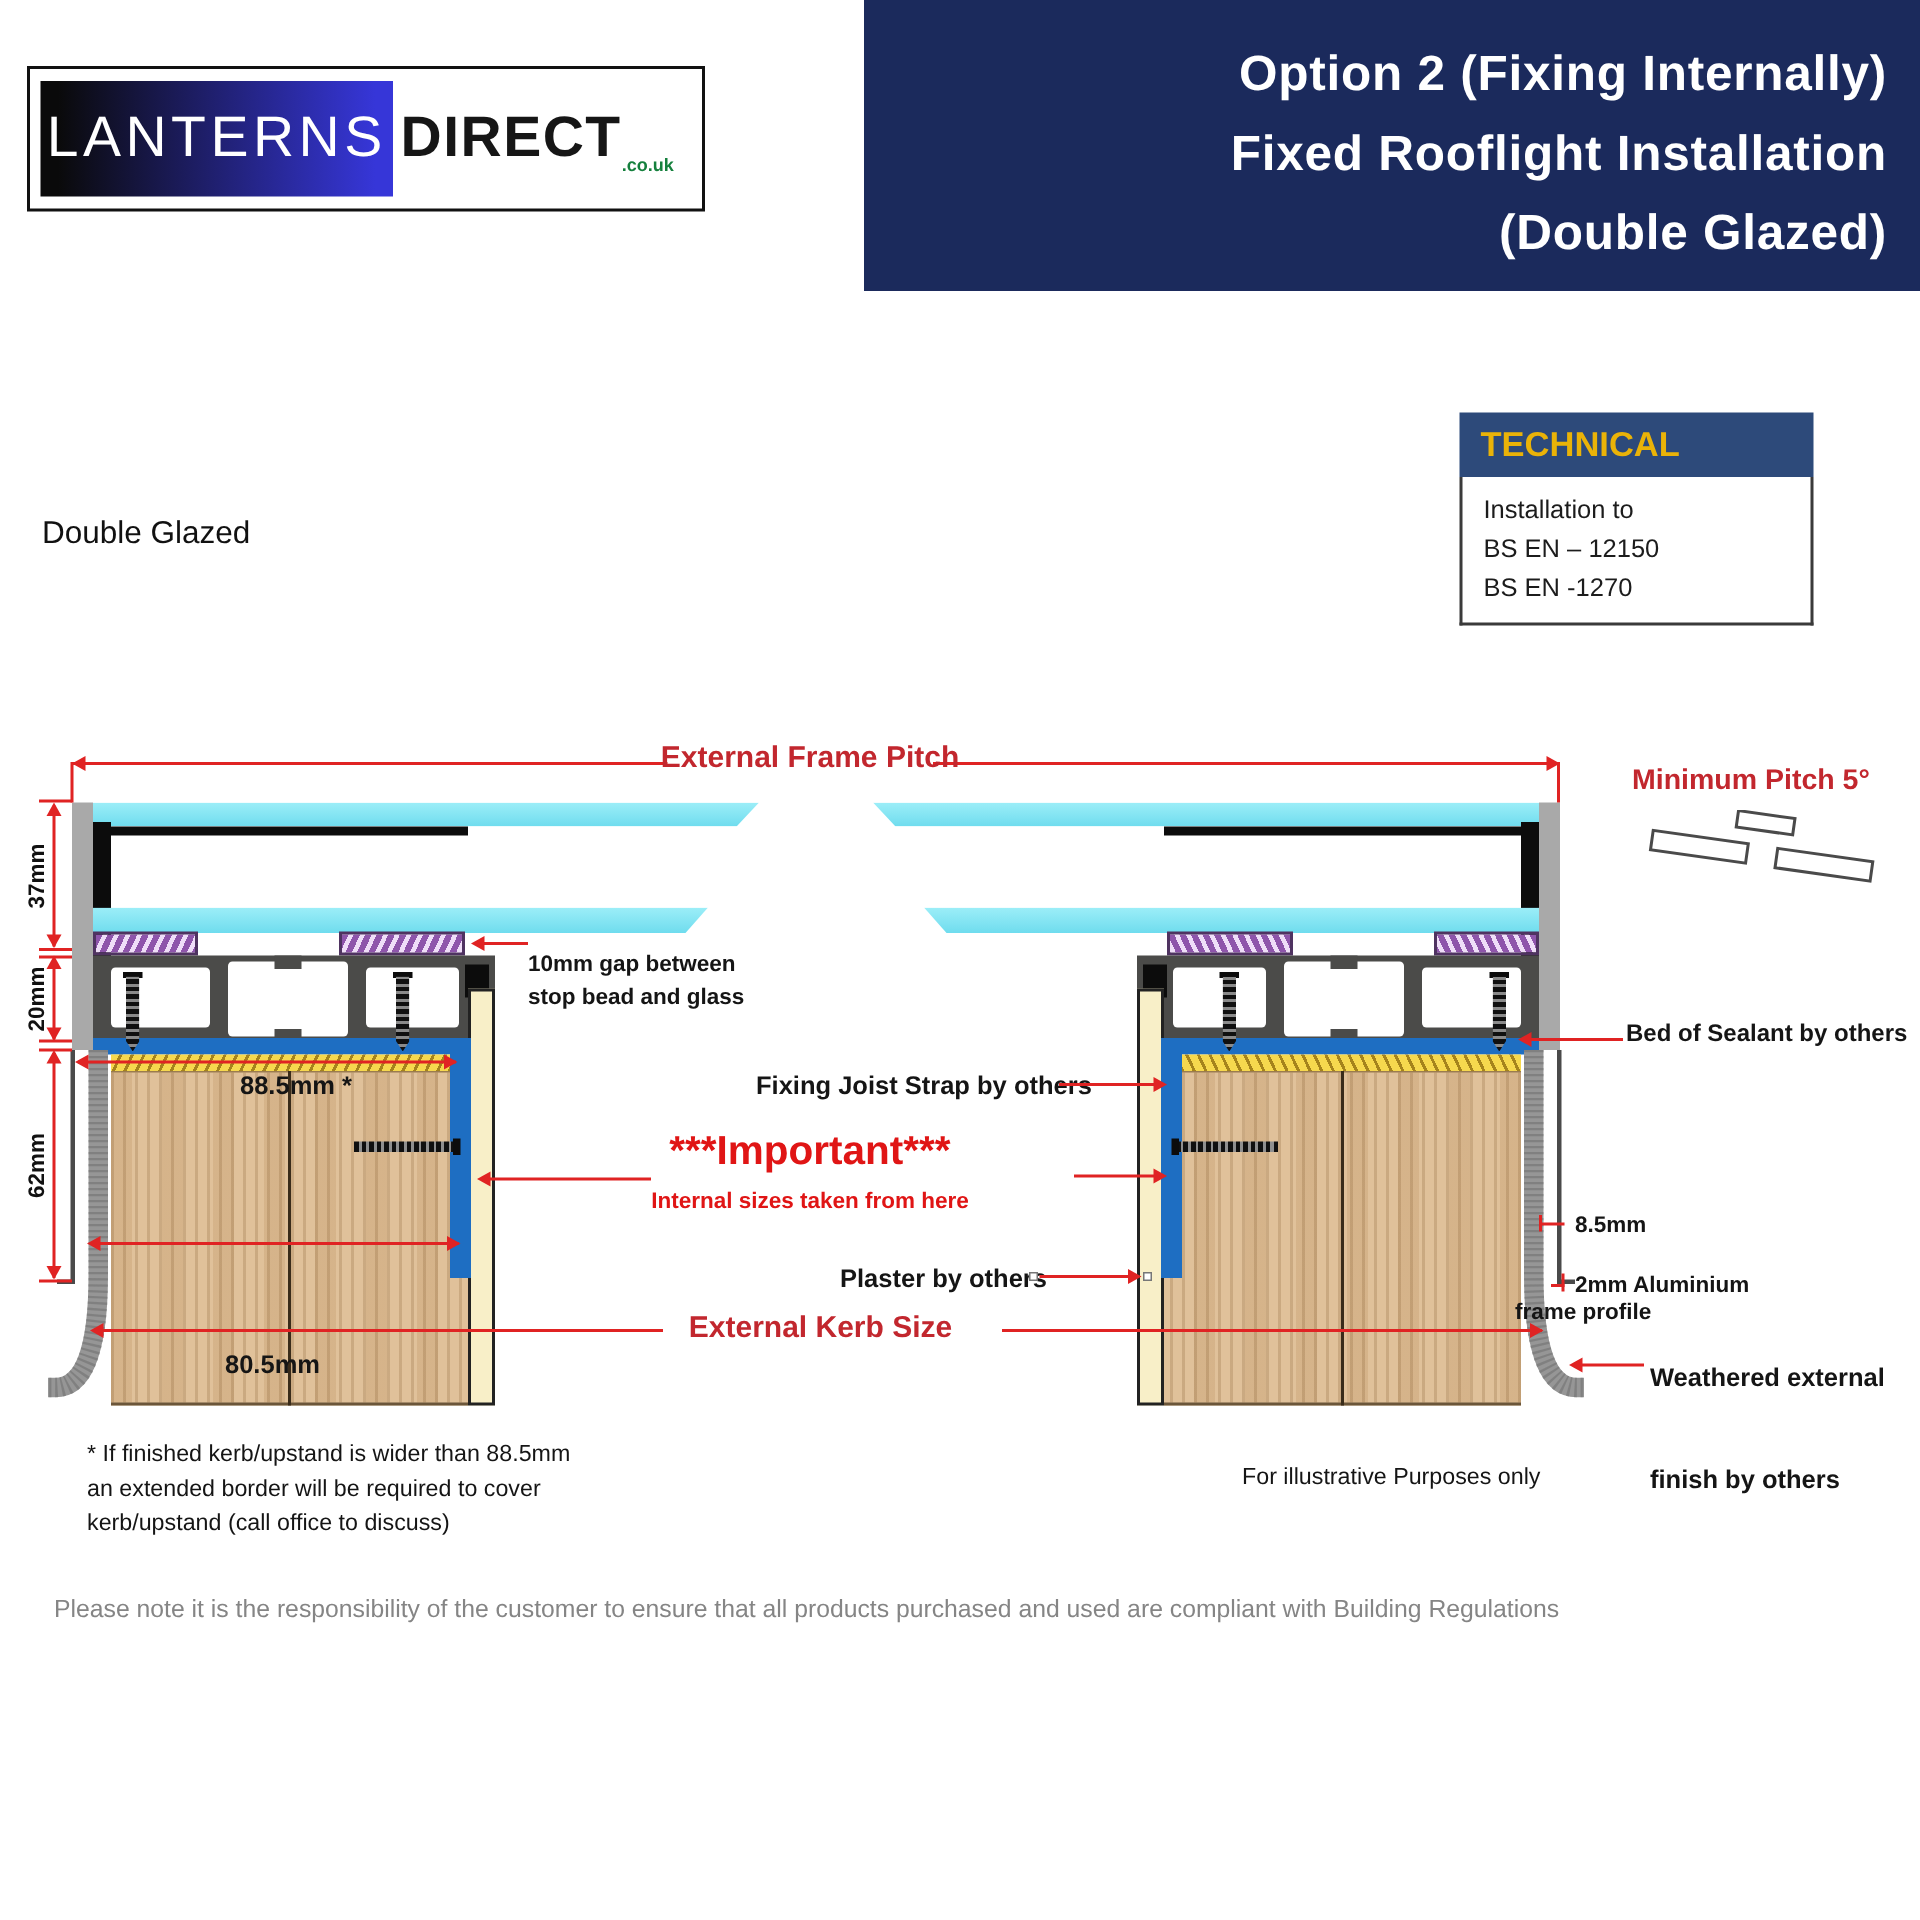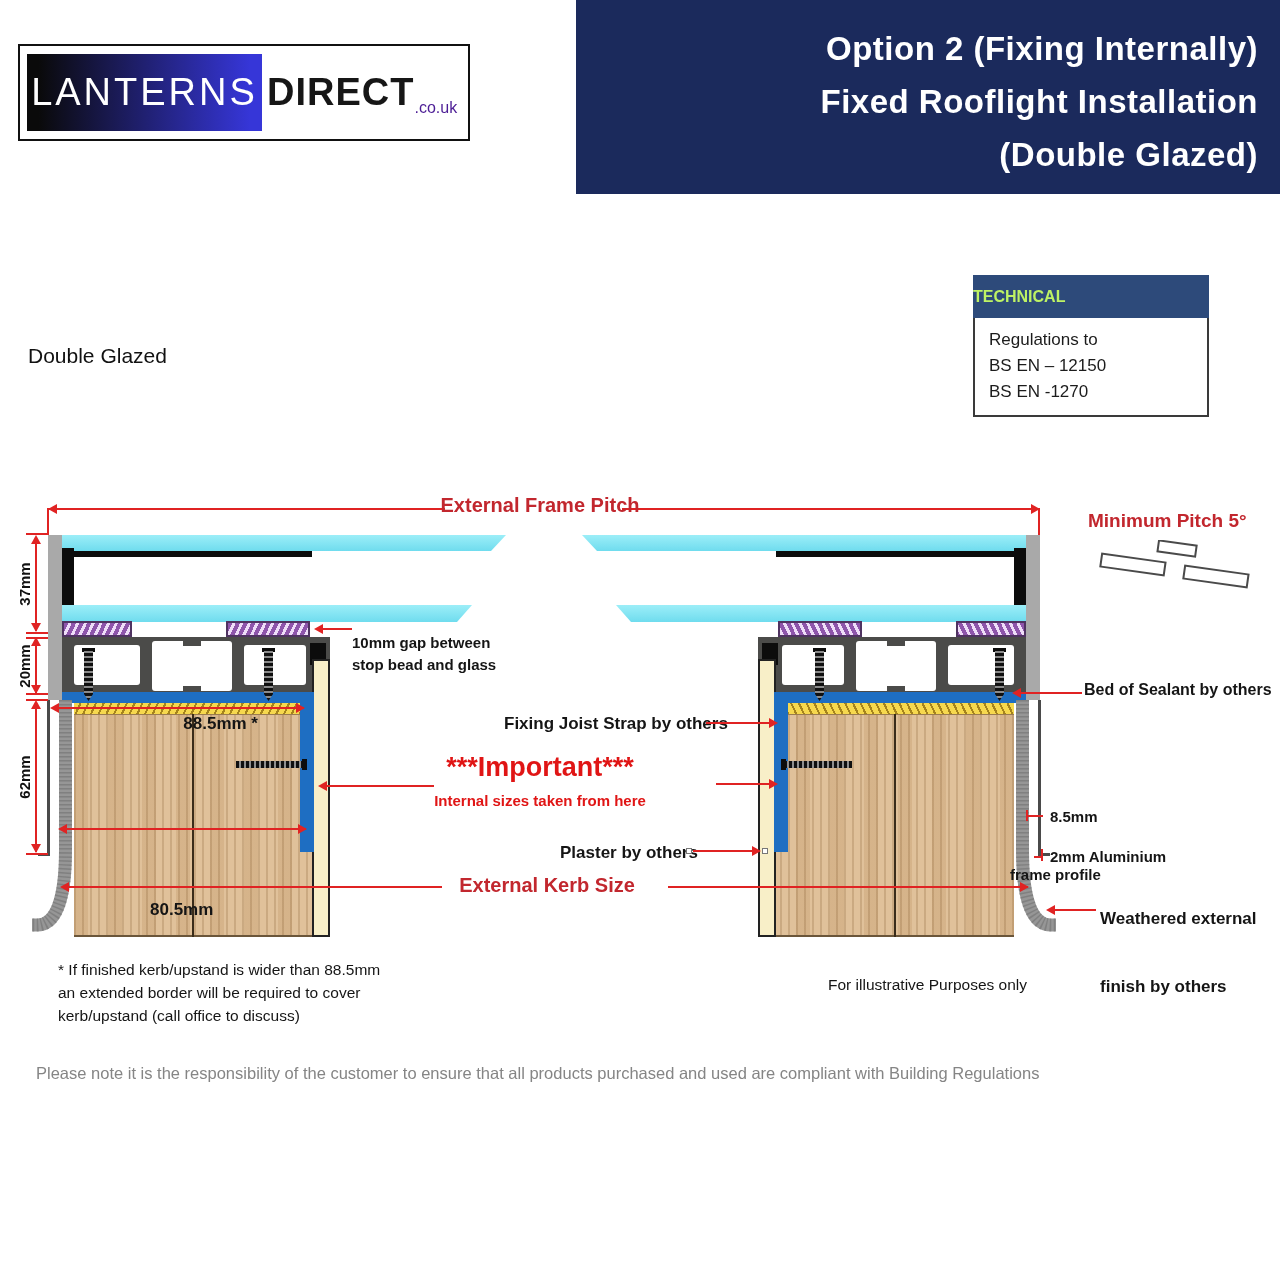--- a/index.html
+++ b/index.html
@@ -13,28 +13,28 @@
 
   
   .banner{position:absolute;left:576px;top:0;width:704px;height:194px;background:var(--navy);
     color:#fff;text-align:right;padding:22px 22px 0 0;font-size:33px;font-weight:600;line-height:53px;letter-spacing:.5px}
   .brand-box{position:absolute;left:18px;top:44px;width:452px;height:97px;border:2px solid #111;
     background:#fff;display:flex;align-items:center;padding-left:7px}
   .brand-grad{width:235px;height:77px;background:linear-gradient(90deg,#0a0a0a 5%,#3636d8 95%);
     display:flex;align-items:center;justify-content:center}
   .brand-lanterns{color:#fff;font-size:38px;letter-spacing:3px}
   .brand-direct{color:#161616;font-size:38px;font-weight:700;margin-left:5px;letter-spacing:1px}
-  .brand-suffix{color:#4c1d95;font-size:16px;font-weight:400;align-self:flex-end;margin-bottom:22px}
+  .brand-suffix{color:#15803d;font-size:12px;font-weight:700;align-self:flex-end;margin-bottom:22px}
 
   .doc-title{position:absolute;left:28px;top:291px;font-size:25px;font-weight:700}
   .doc-subtitle{position:absolute;left:28px;top:344px;font-size:21px}
 
   .tech-box{position:absolute;left:973px;top:275px;width:236px}
-  .tech-head{height:43px;background:var(--navy2);color:#bef264;font-size:16px;font-weight:700;
-    line-height:43px;}
+  .tech-head{height:43px;background:var(--navy2);color:#eab308;font-size:23px;font-weight:700;
+    line-height:43px;padding-left:14px}
   .tech-body{border:2px solid #3a3a3a;border-top:none;background:#fff;padding:9px 0 10px 14px}
   .tech-line{font-size:17px;line-height:26px;color:#1c1c1c}
 
   
   .half{position:absolute;top:535px;left:48px;width:462px;height:402px}
   .half.right{left:578px;transform:scaleX(-1)}
   .edge-bar{position:absolute;left:0;top:0;width:14px;height:165px;background:var(--egray)}
   .edge-black{position:absolute;left:14px;top:13px;width:12px;height:92px;background:#0c0c0c}
   .glass{position:absolute;background:linear-gradient(#9ceef8,#6fdcee);
     clip-path:polygon(0 0,100% 0,calc(100% - 15px) 100%,0 100%)}
@@ -118,21 +118,21 @@
     <div>Option 2 (Fixing Internally)</div>
     <div>Fixed Rooflight Installation</div>
     <div>(Double Glazed)</div>
   </div>
 
   <div class="doc-subtitle">Double Glazed</div>
 
   <div class="tech-box">
     <div class="tech-head">TECHNICAL</div>
     <div class="tech-body">
-      <div class="tech-line">Regulations to</div>
+      <div class="tech-line">Installation to</div>
       <div class="tech-line">BS EN – 12150</div>
       <div class="tech-line">BS EN -1270</div>
     </div>
   </div>
 
   <div class="half left">
     <div class="edge-bar"></div>
     <div class="glass outer"></div>
     <div class="edge-black"></div>
     <div class="spacer-bar"></div>
@@ -227,21 +227,21 @@
   <div class="rl-v" style="left:35px;top:702px;height:150px"></div>
   <div class="arr arr-u" style="left:31px;top:700px"></div>
   <div class="arr arr-d" style="left:31px;top:844px"></div>
   <div class="tick-h" style="left:26px;top:699px"></div>
   <div class="tick-h" style="left:26px;top:853px"></div>
   <div class="vdim" style="left:-6px;top:769px">62mm</div>
 
   <div class="rl-h" style="left:52px;top:707px;width:252px"></div>
   <div class="arr arr-l" style="left:50px;top:703px"></div>
   <div class="arr arr-r" style="left:296px;top:703px"></div>
-  <div class="blklabel" style="left:138px;top:714px;width:120px;text-align:right">88.5mm  *</div>
+  <div class="blklabel" style="left:160px;top:714px;width:120px;text-align:left">88.5mm  *</div>
 
   <div class="rl-h" style="left:60px;top:828px;width:246px"></div>
   <div class="arr arr-l" style="left:58px;top:824px"></div>
   <div class="arr arr-r" style="left:298px;top:824px"></div>
   <div class="blklabel" style="left:150px;top:900px;width:110px;">80.5mm</div>
 
   <div class="rl-h" style="left:62px;top:886px;width:380px"></div>
   <div class="arr arr-l" style="left:60px;top:882px"></div>
   <div class="redlabel" style="left:442px;top:874px;width:210px;text-align:center">External Kerb Size</div>
   <div class="rl-h" style="left:668px;top:886px;width:360px"></div>

